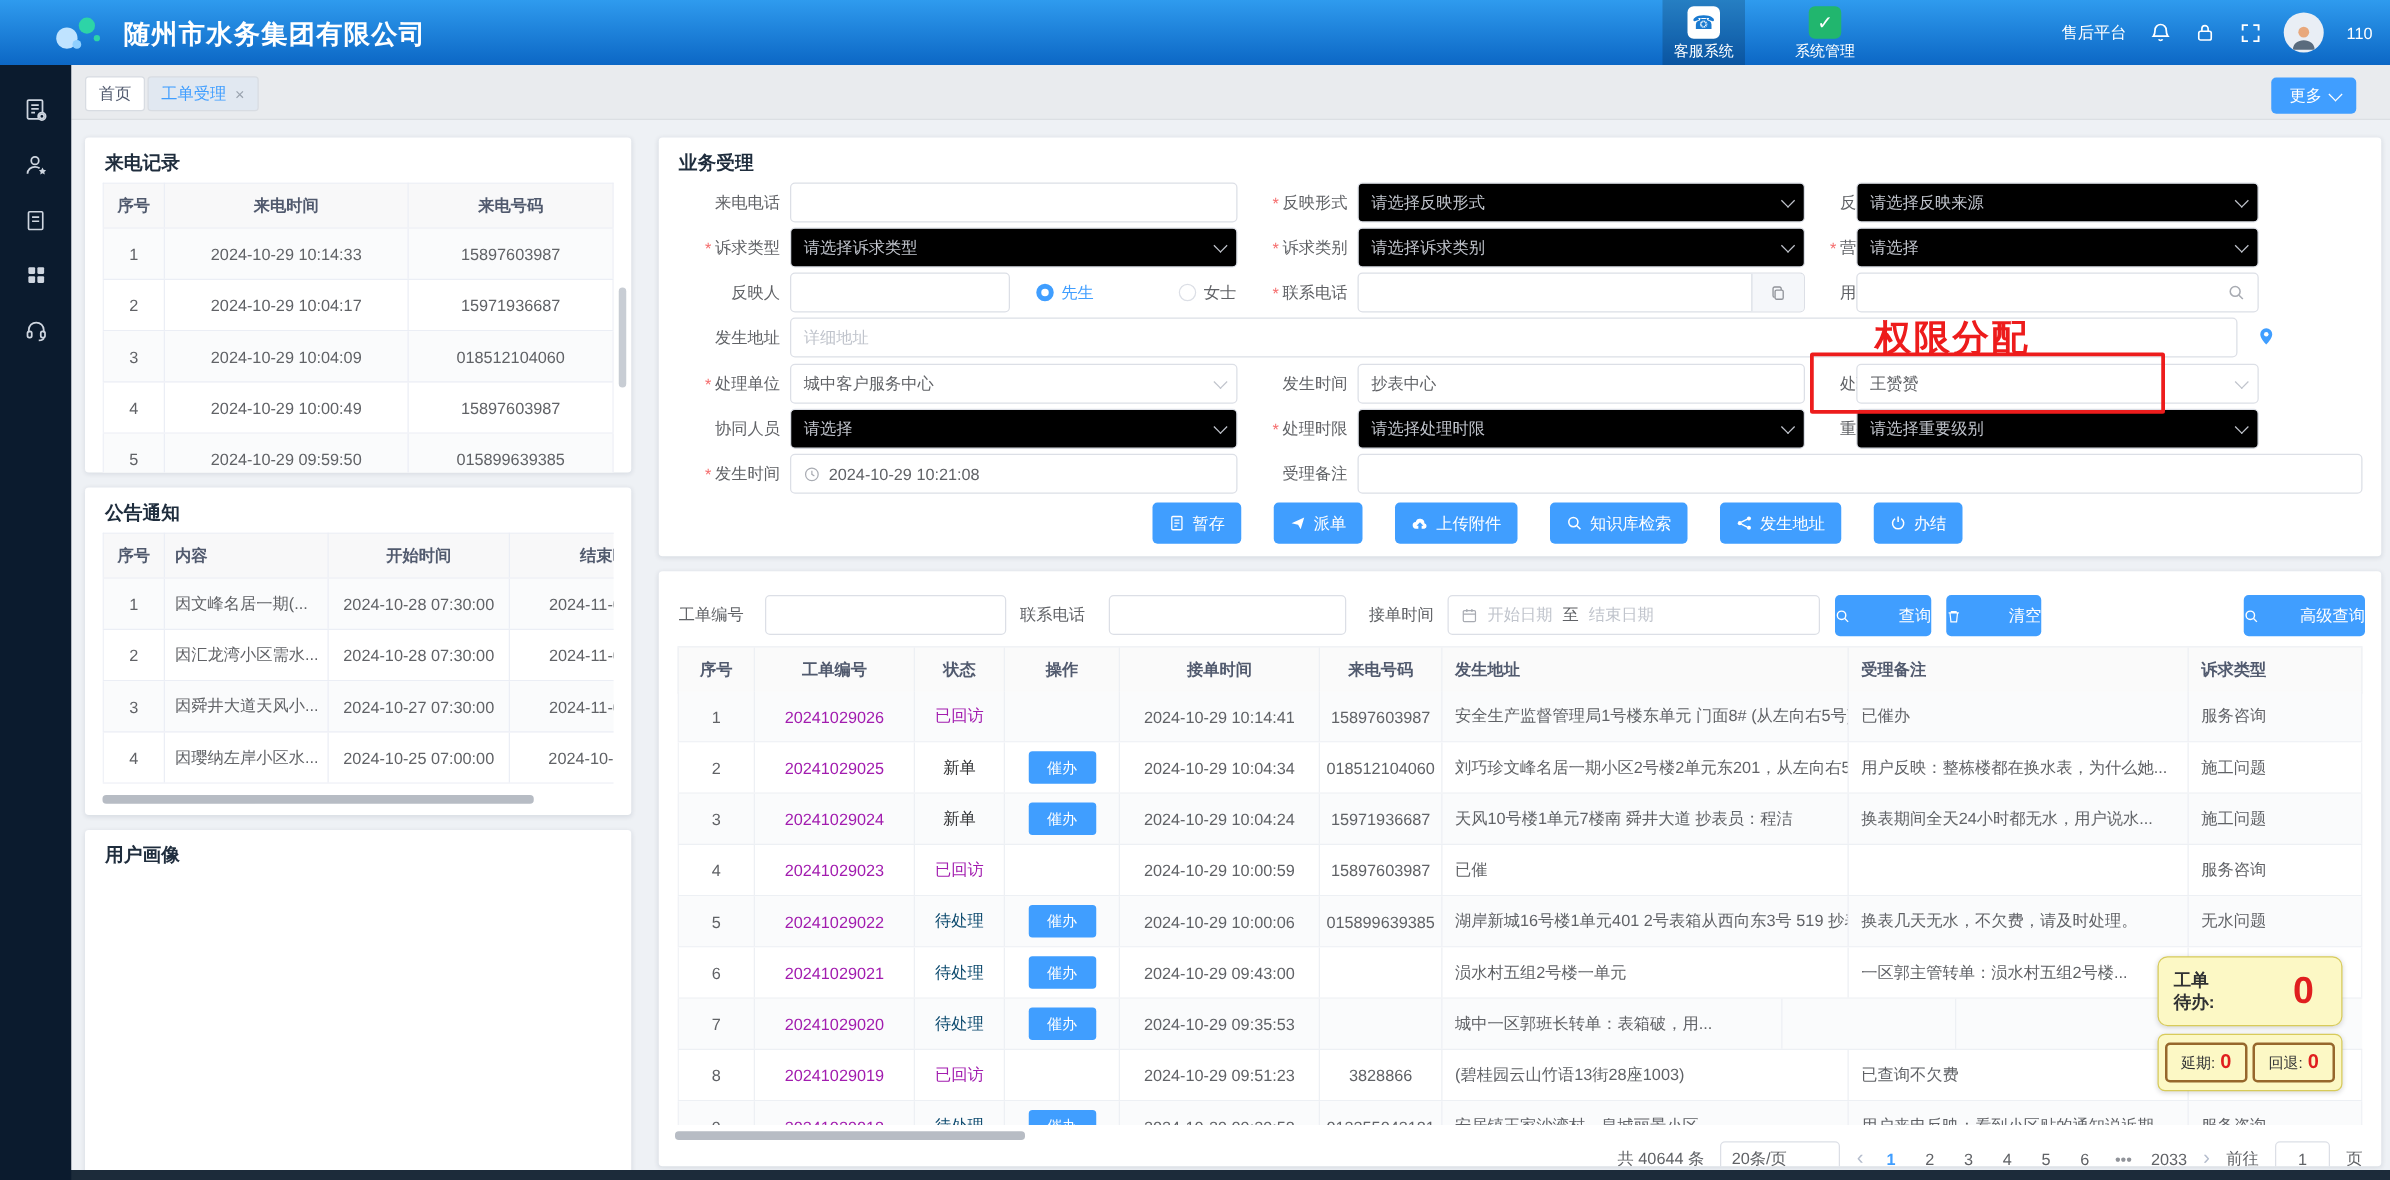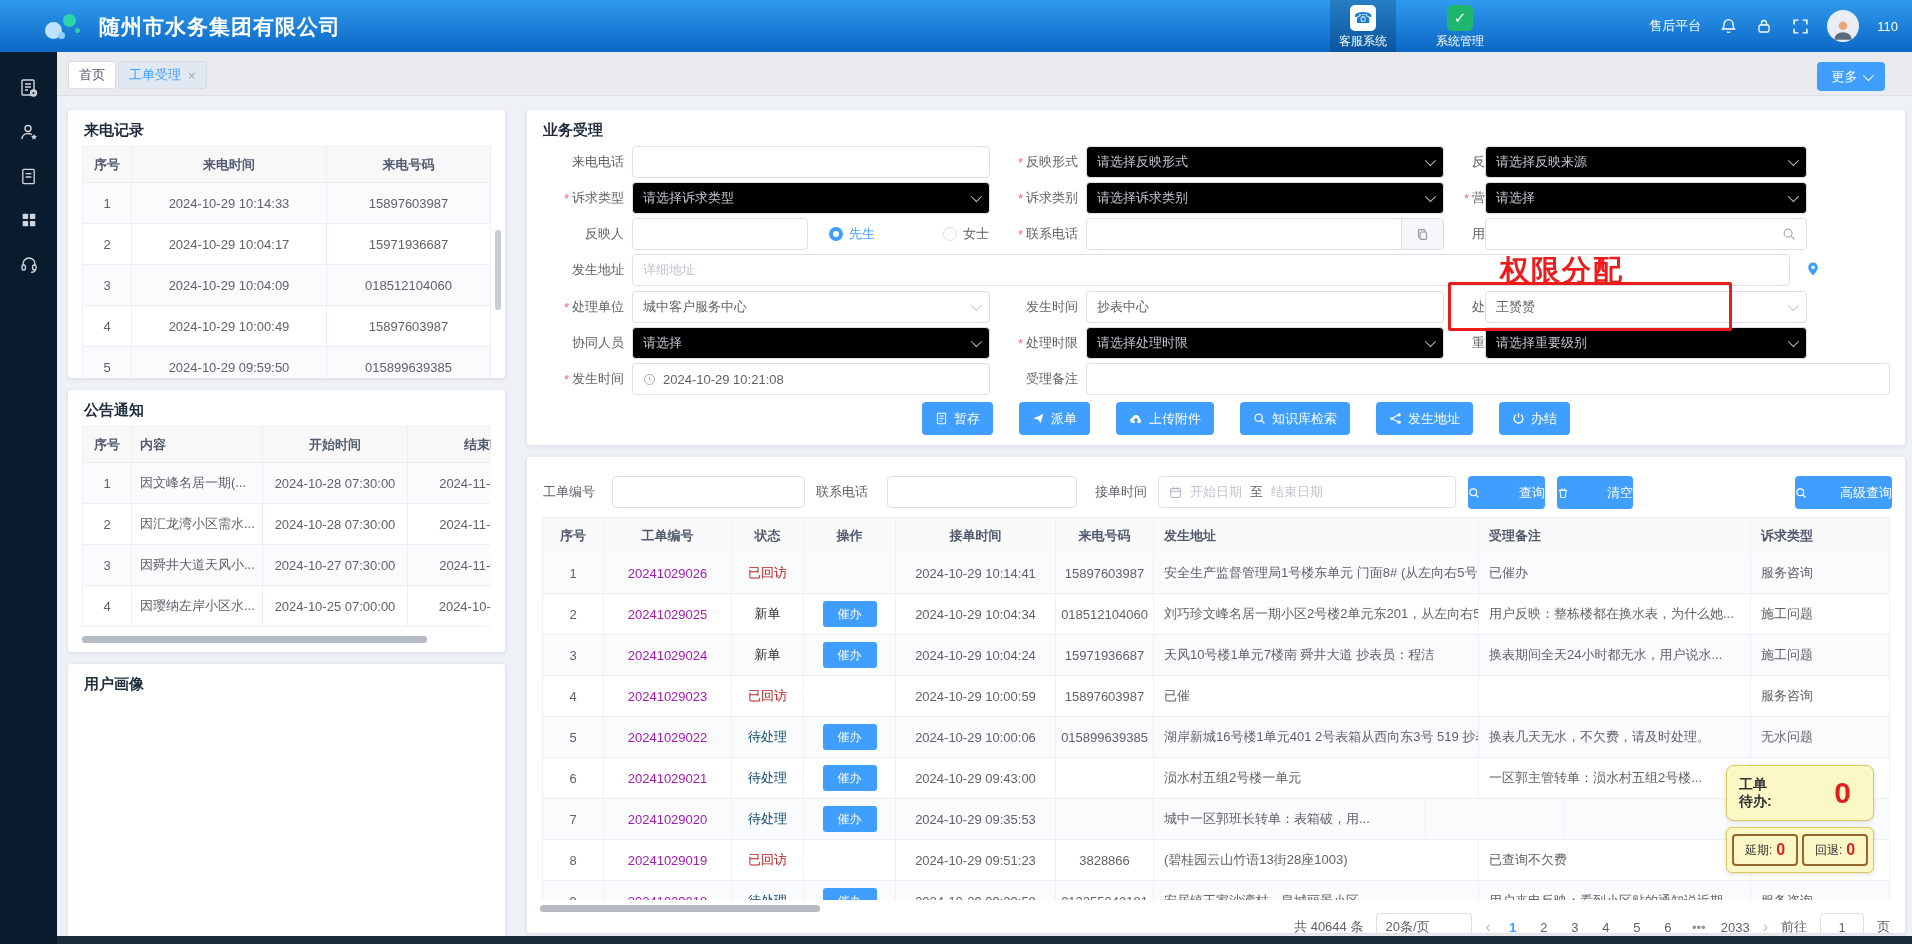--- a/index.html
+++ b/index.html
@@ -113,21 +113,21 @@
              font-size:13px; color:#606266; white-space:nowrap; overflow:hidden; flex:none; padding:0 6px; }
   .ot-row.head .ot-cell { height:36px; font-weight:bold; color:#515a6e; }
   .ot-cell:first-child { border-left:1px solid #edf0f4; }
   .ot .c0{width:62px} .ot .c1{width:128px} .ot .c2{width:72px} .ot .c3{width:92px}
   .ot .c4{width:160px} .ot .c5{width:98px}
   .ot .c6{width:325px; justify-content:flex-start; padding-left:10px}
   .ot .c7{width:272px; justify-content:flex-start; padding-left:10px}
   .ot .c8{width:139px; justify-content:flex-start; padding-left:10px}
   .ot-body-clip { position:absolute; left:15px; top:96px; width:1348px; height:347px; overflow:hidden; }
   .olink { color:#a21caf; cursor:pointer; }
-  .st-visited{color:#b91c1c} .st-new{color:#303133} .st-pending{color:#0c4a6e}
+  .st-visited{color:#a21caf} .st-new{color:#303133} .st-pending{color:#0c4a6e}
   .urge { width:54px; height:26px; background:#409eff; border-radius:3px; color:#fff; font-size:12px;
           display:flex; align-items:center; justify-content:center; cursor:pointer; }
 
   
   .ybox { position:absolute; background:#fcf8c5; border:1px solid #d8cb5a; border-radius:8px; z-index:40;
           box-shadow:0 1px 4px rgba(0,0,0,.15); }
   #ybox-todo { left:1726px; top:765px; width:148px; height:56px; display:flex; align-items:center; padding:0 12px; gap:14px; }
   #ybox-todo .tl { font-size:14px; font-weight:bold; color:#303133; line-height:17px; }
   #ybox-todo .tv { font-size:30px; font-weight:bold; color:#e01f1f; margin-left:auto; margin-right:10px; }
   #ybox-stats { left:1726px; top:827px; width:148px; height:46px; display:flex; align-items:center; justify-content:space-between; padding:0 5px; border-radius:6px; }

